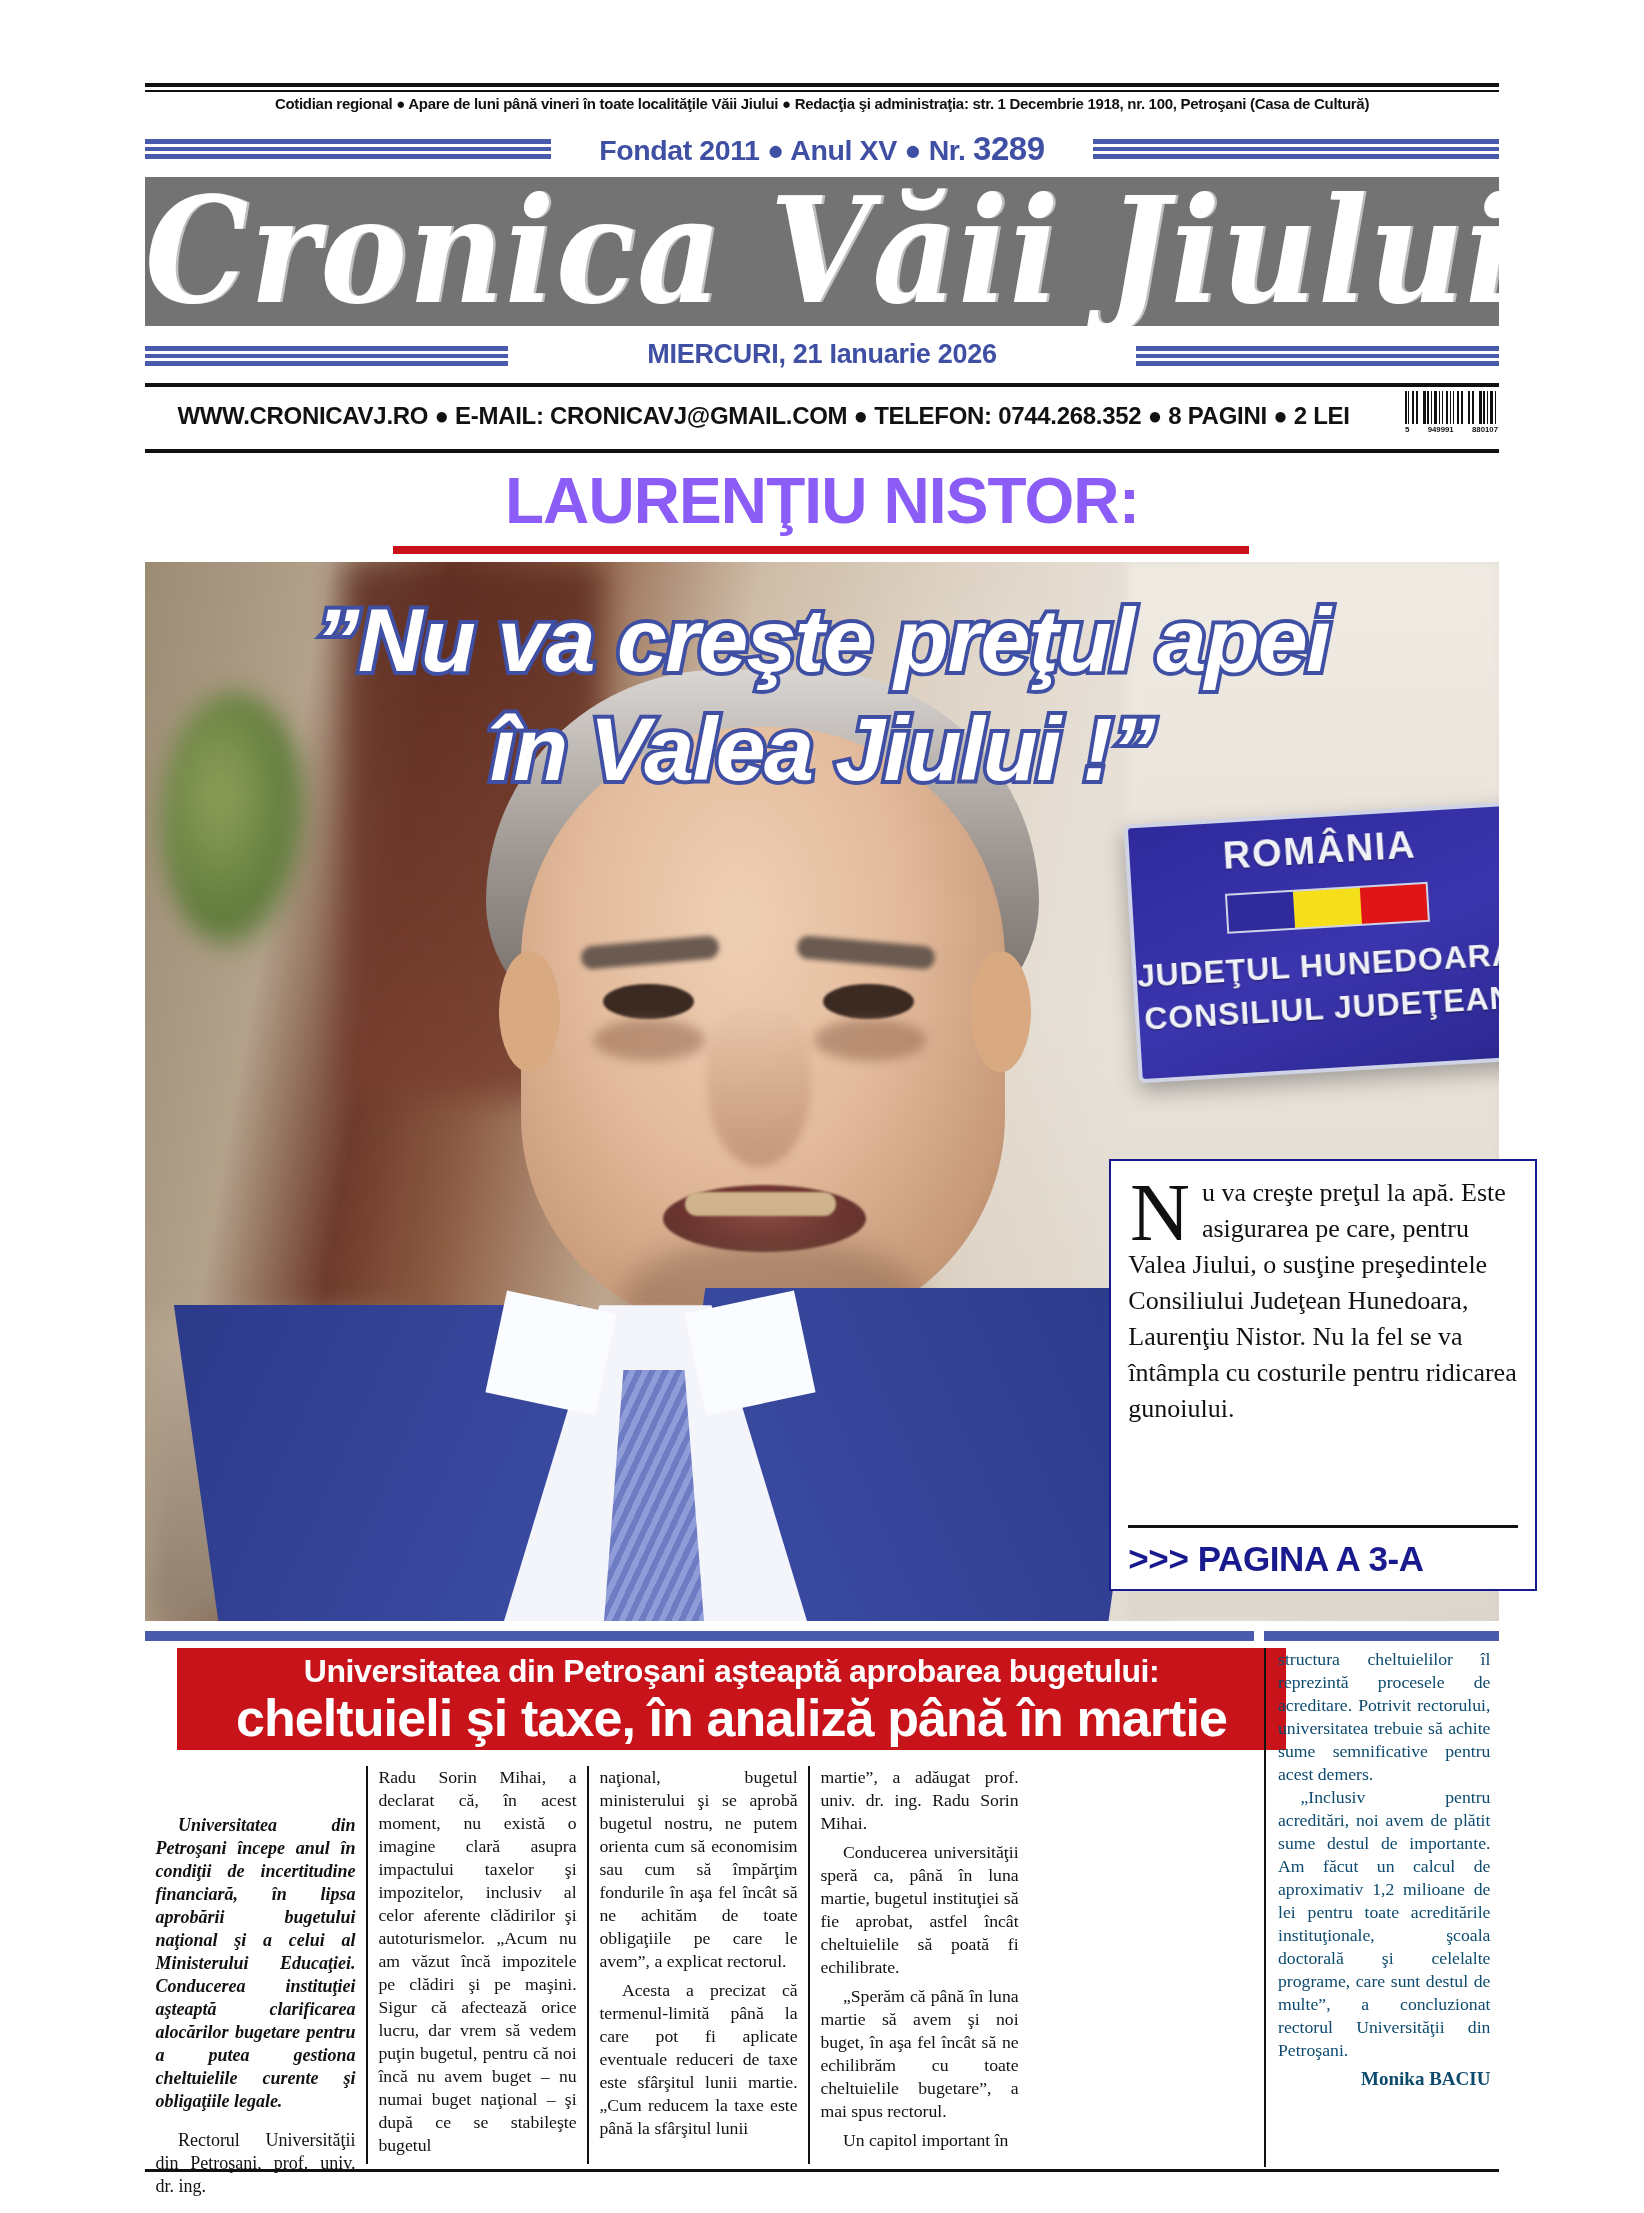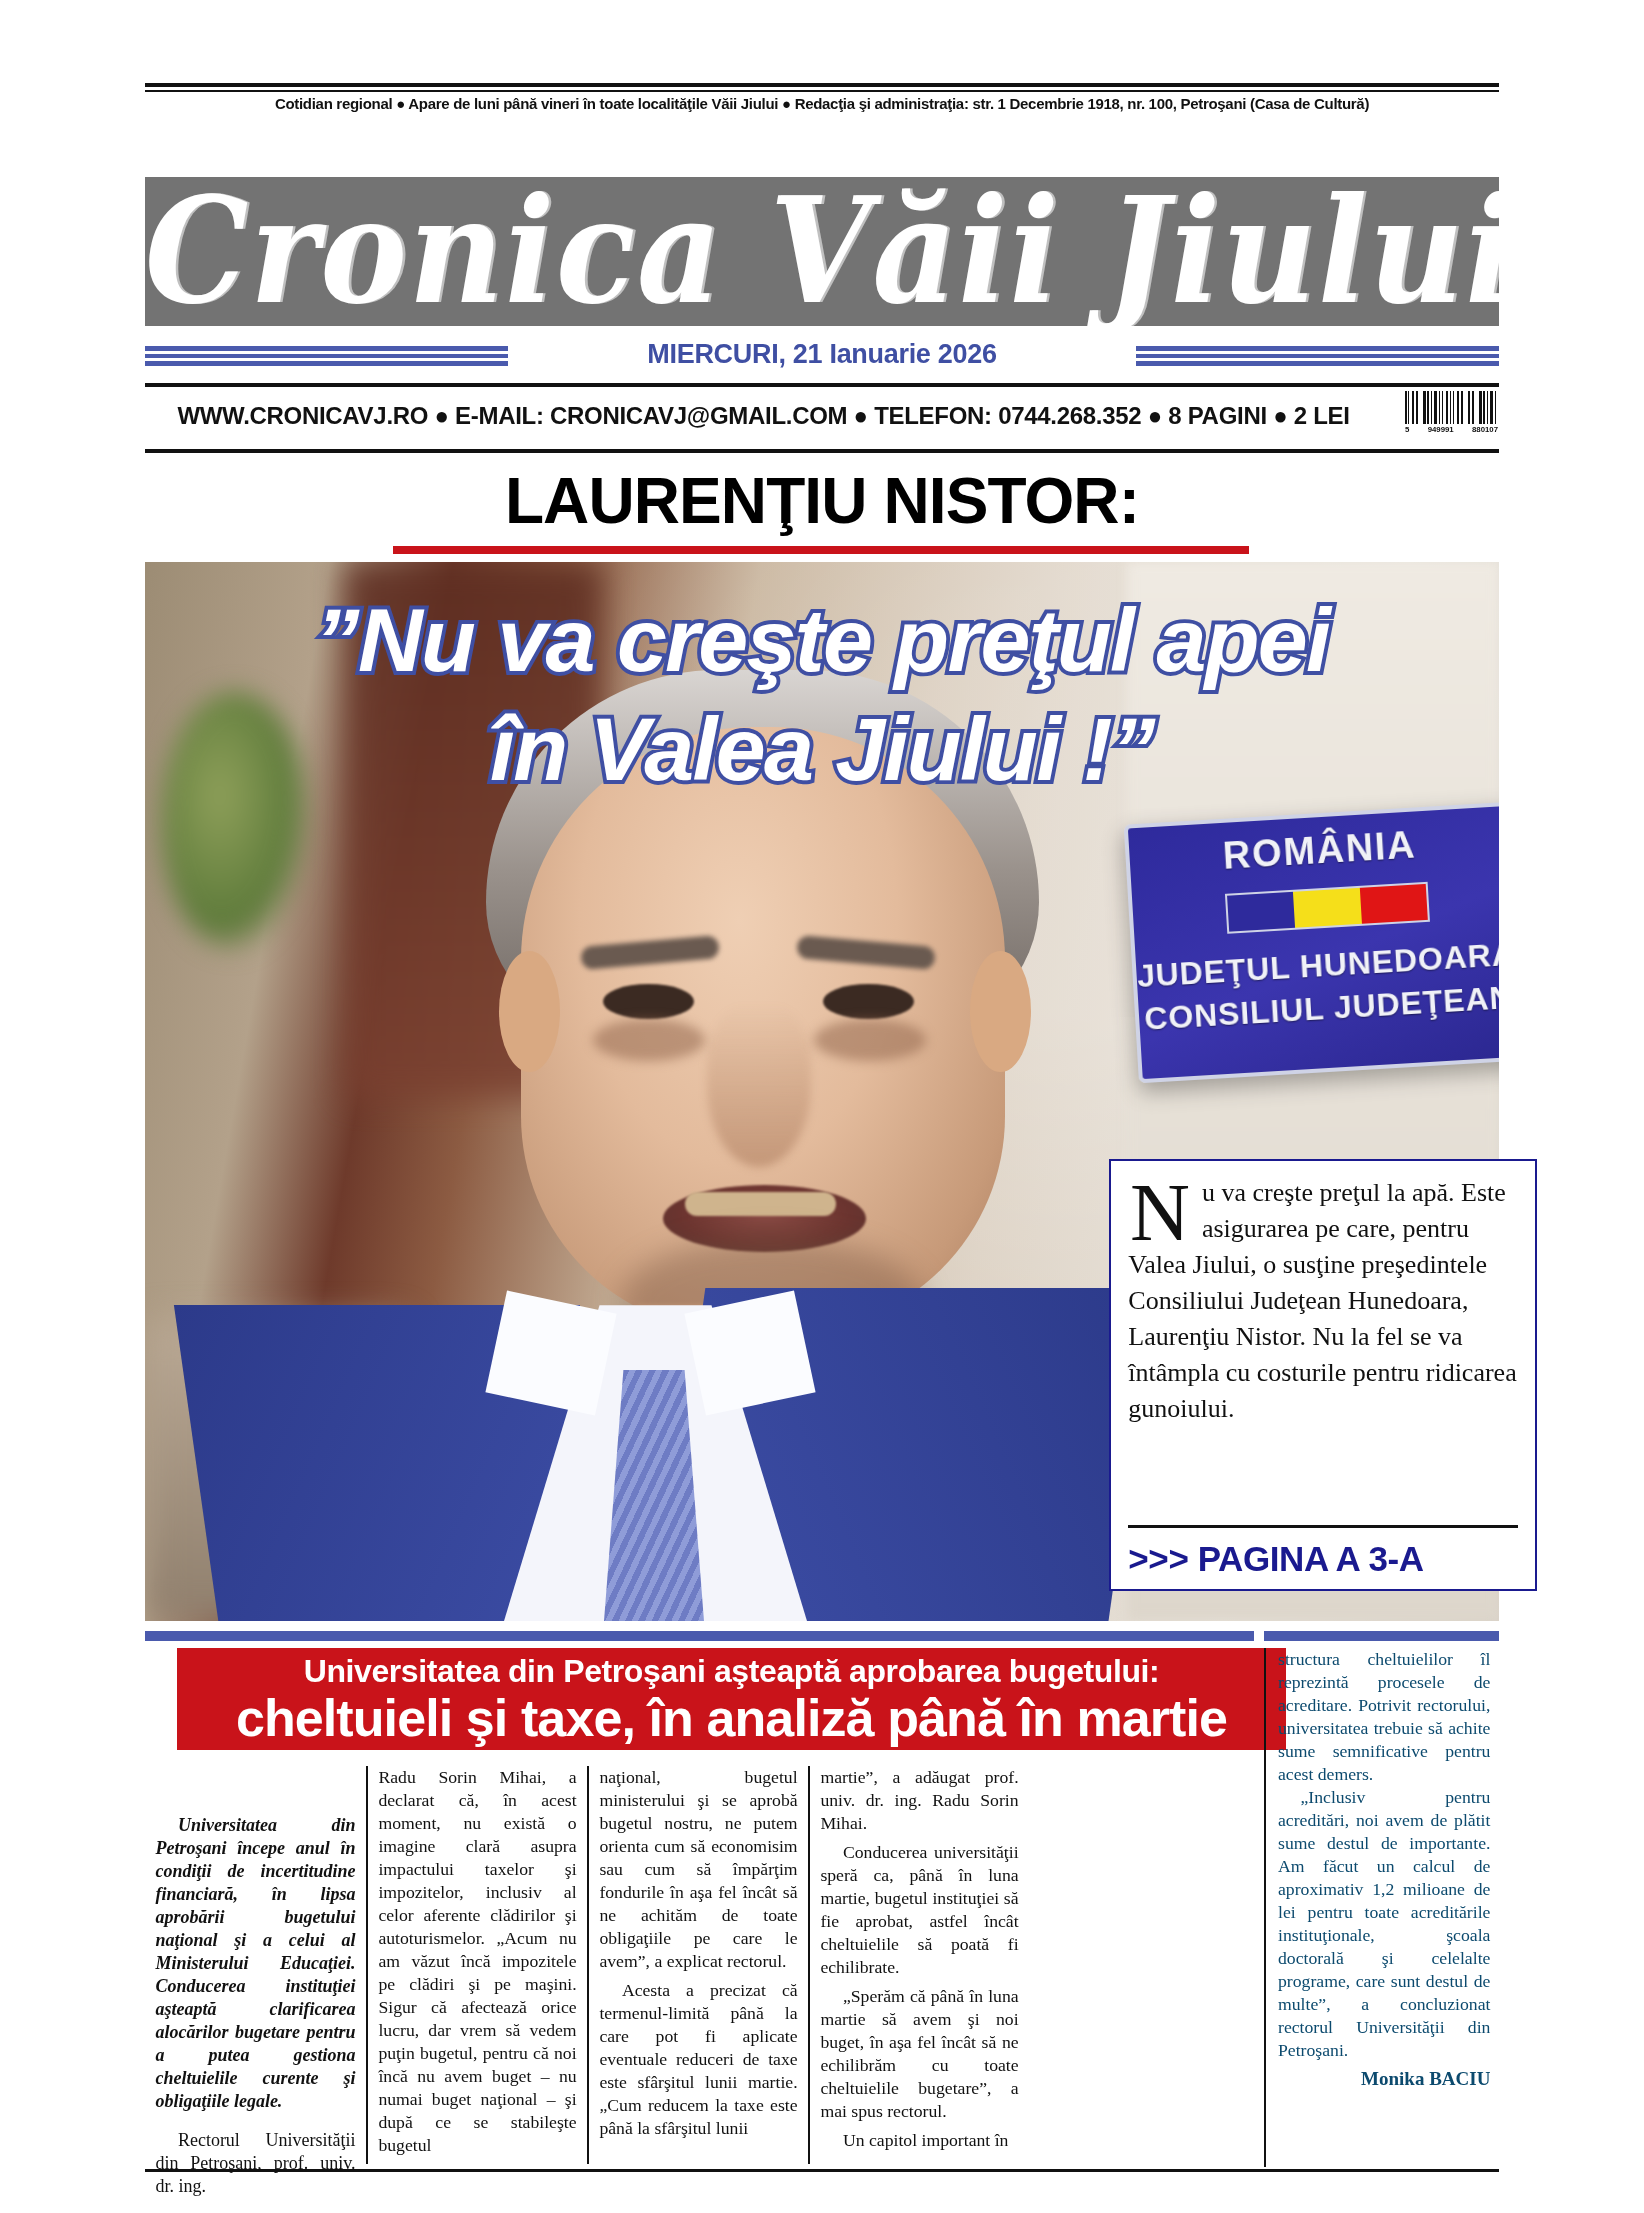--- a/index.html
+++ b/index.html
@@ -72,21 +72,21 @@
   .barcode{position:absolute;left:1405px;top:391px;width:93px;height:52px;}
   .barcode .bars{height:33px;width:93px;
     background:repeating-linear-gradient(90deg,#111 0 1.7px,#fff 1.7px 3.5px,#111 3.5px 4.3px,#fff 4.3px 7px,#111 7px 9.5px,#fff 9.5px 11.2px);}
   .barcode .bnum{display:flex;justify-content:space-between;font-family:"Liberation Sans",sans-serif;
     font-size:7.8px;font-weight:bold;color:#111;padding-top:0.9px;}
 
   
   .kicker{
     position:absolute;left:145px;top:467px;width:1354px;text-align:center;
     font-family:"Liberation Sans",sans-serif;font-weight:bold;
-    font-size:64px;line-height:69px;color:#000000;letter-spacing:-0.9px;
+    font-size:64px;line-height:69px;color:#8b5cf6;letter-spacing:-0.9px;
   }
   .kicker-underline{position:absolute;left:393px;top:546px;width:856px;height:7.8px;background:#c9131a;}
 
   
   .hero{
     position:absolute;left:145px;top:562px;width:1354px;height:1059px;
     overflow:hidden;background:#8d7f72;
   }
   .hero-bg{position:absolute;inset:0;
     background:
@@ -230,20 +230,33 @@
 </style>
 </head>
 <body>
 
 <div class="page">
 
   <div class="top-rule"></div>
   <div class="top-rule2"></div>
   <div class="strapline">Cotidian regional ● Apare de luni până vineri în toate localităţile Văii Jiului ● Redacţia şi administraţia: str. 1 Decembrie 1918, nr. 100, Petroşani (Casa de Cultură)</div>
 
+  <div class="fondat-wrap">
+    <div class="fondat-line-l">
+      <div class="fl"></div>
+        <div class="fl thin"></div>
+        <div class="fl"></div>
+    </div>
+    <div class="fondat-line-r">
+      <div class="fl"></div>
+        <div class="fl thin"></div>
+        <div class="fl"></div>
+    </div>
+    <div class="fondat-text"><span>Fondat 2011 ● Anul XV ● Nr. </span><span class="nr">3289</span></div>
+  </div>
 
   <div class="masthead">
     <div class="masthead-title">Cronica Văii Jiului</div>
   </div>
 
   <div class="date-wrap">
     <div class="date-line-l">
       <div class="fl"></div>
         <div class="fl thin"></div>
         <div class="fl"></div>

